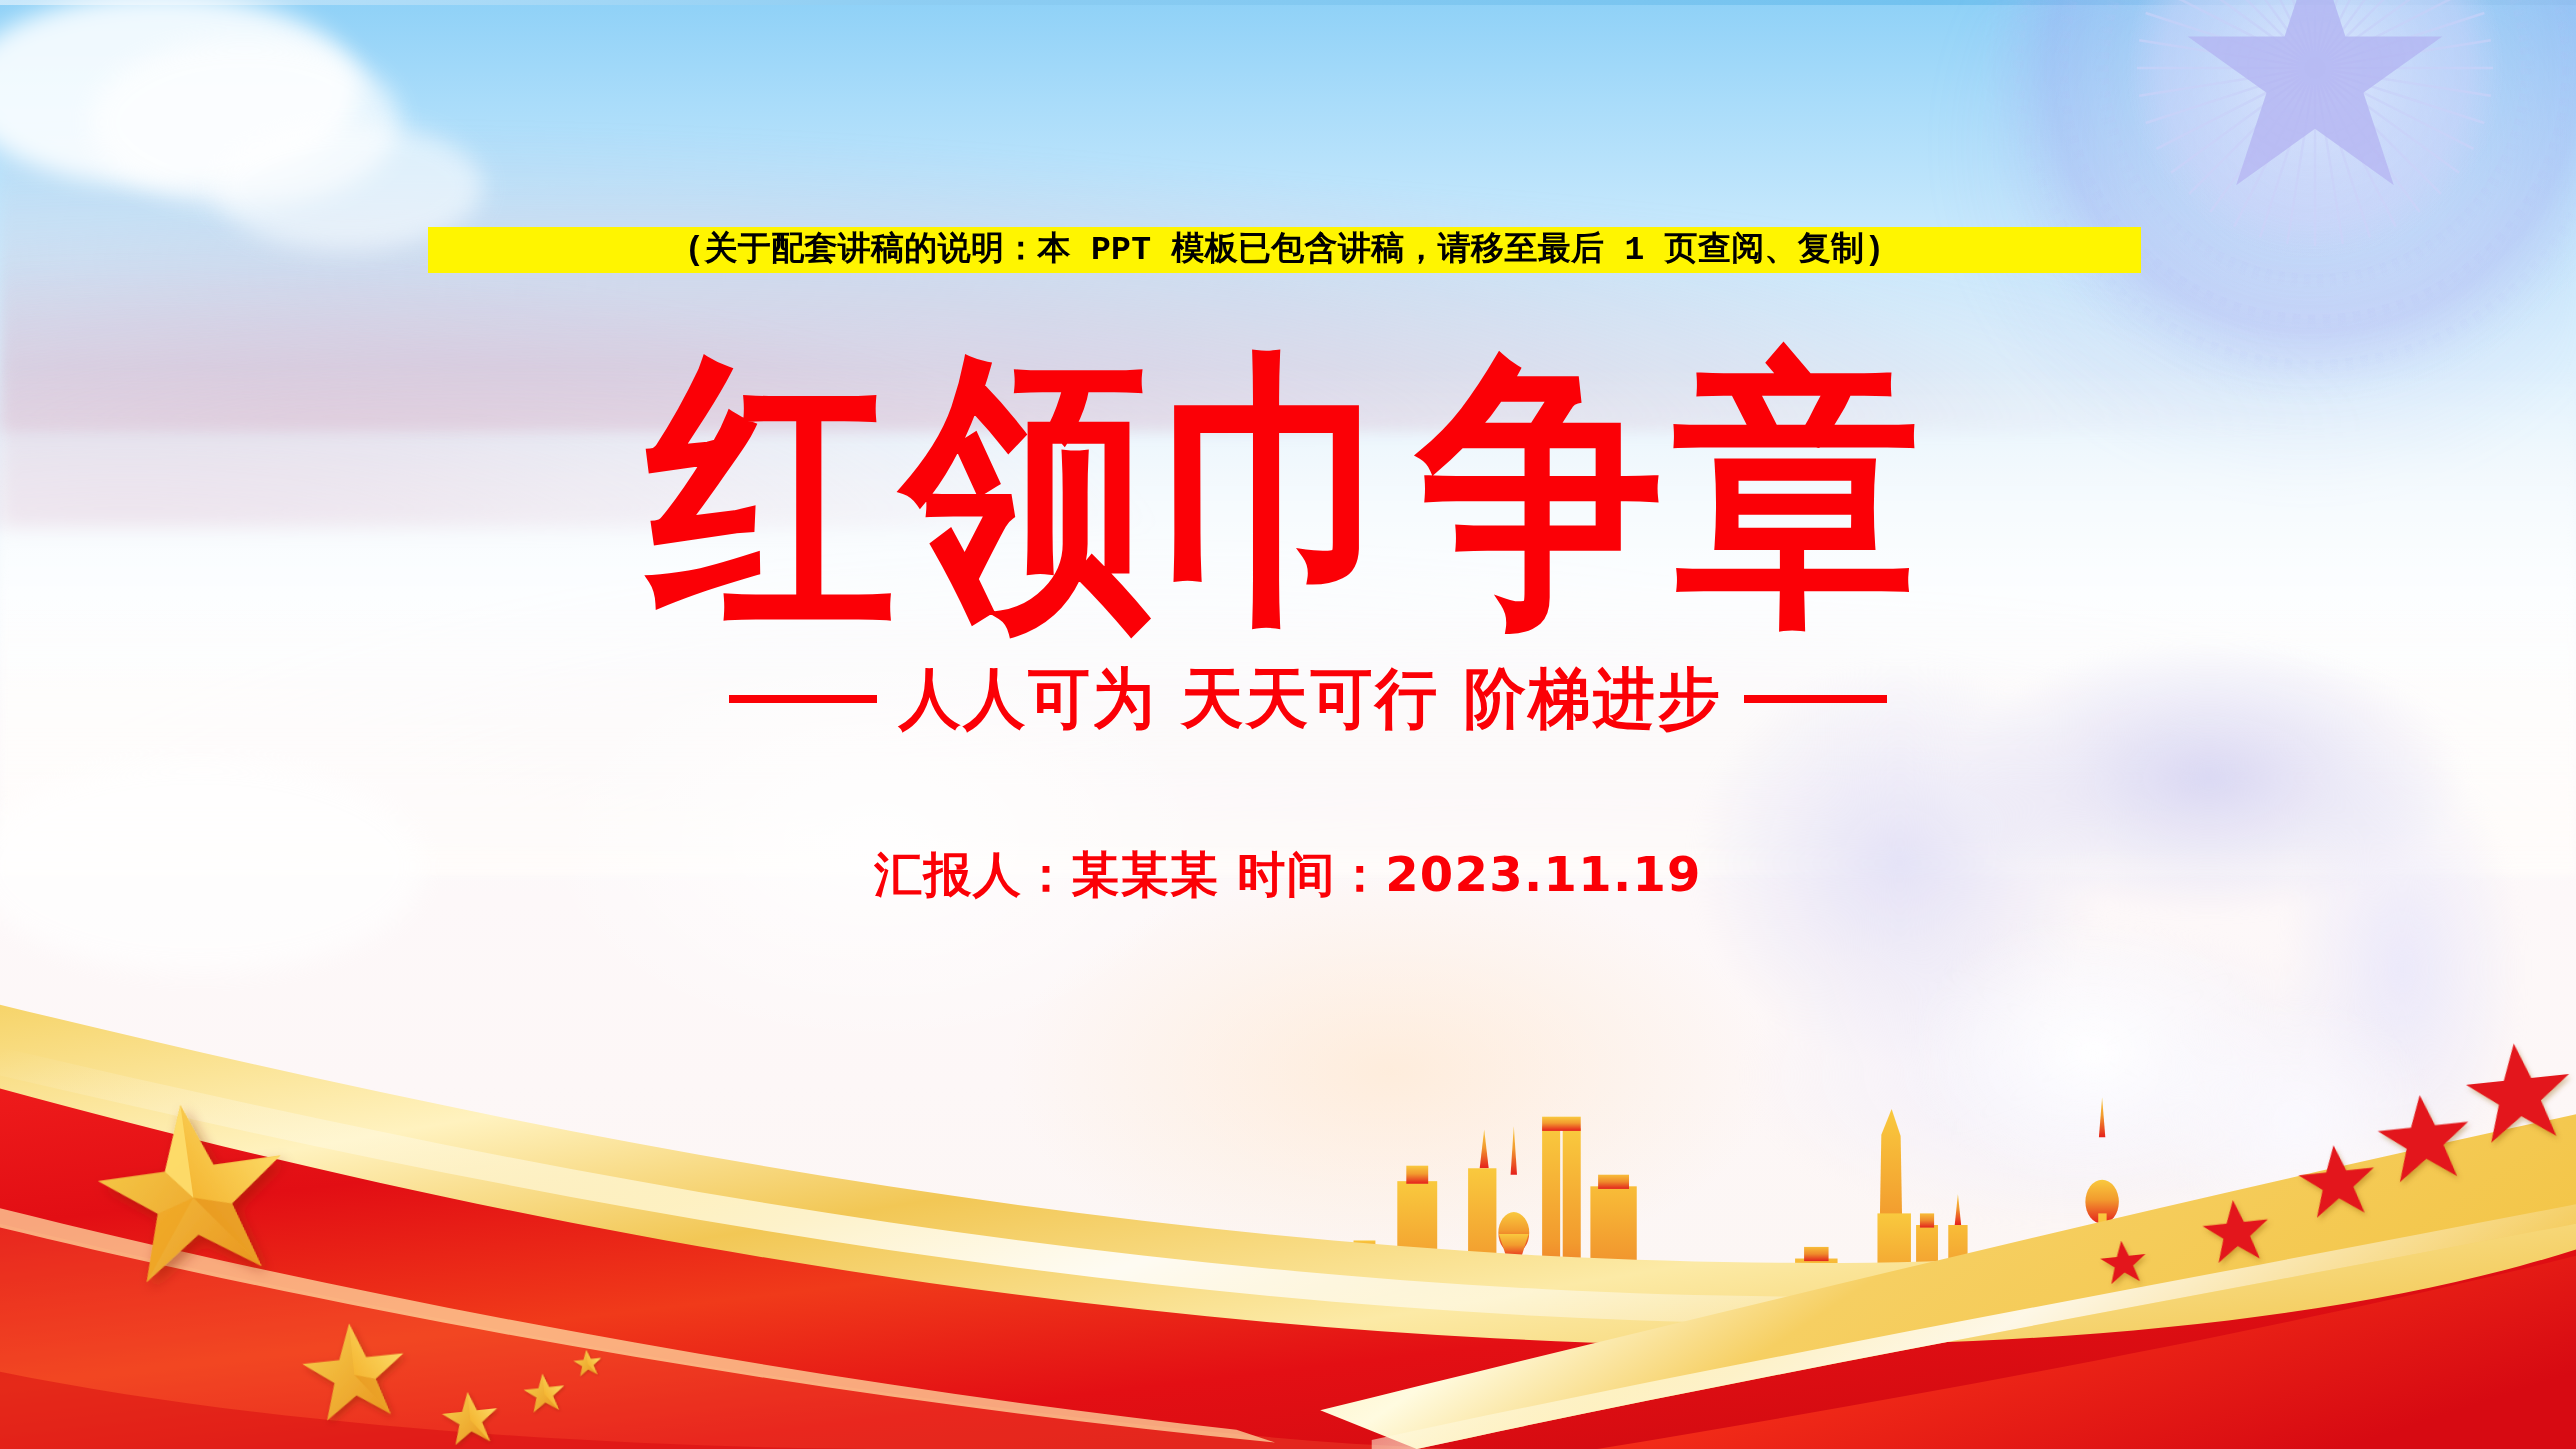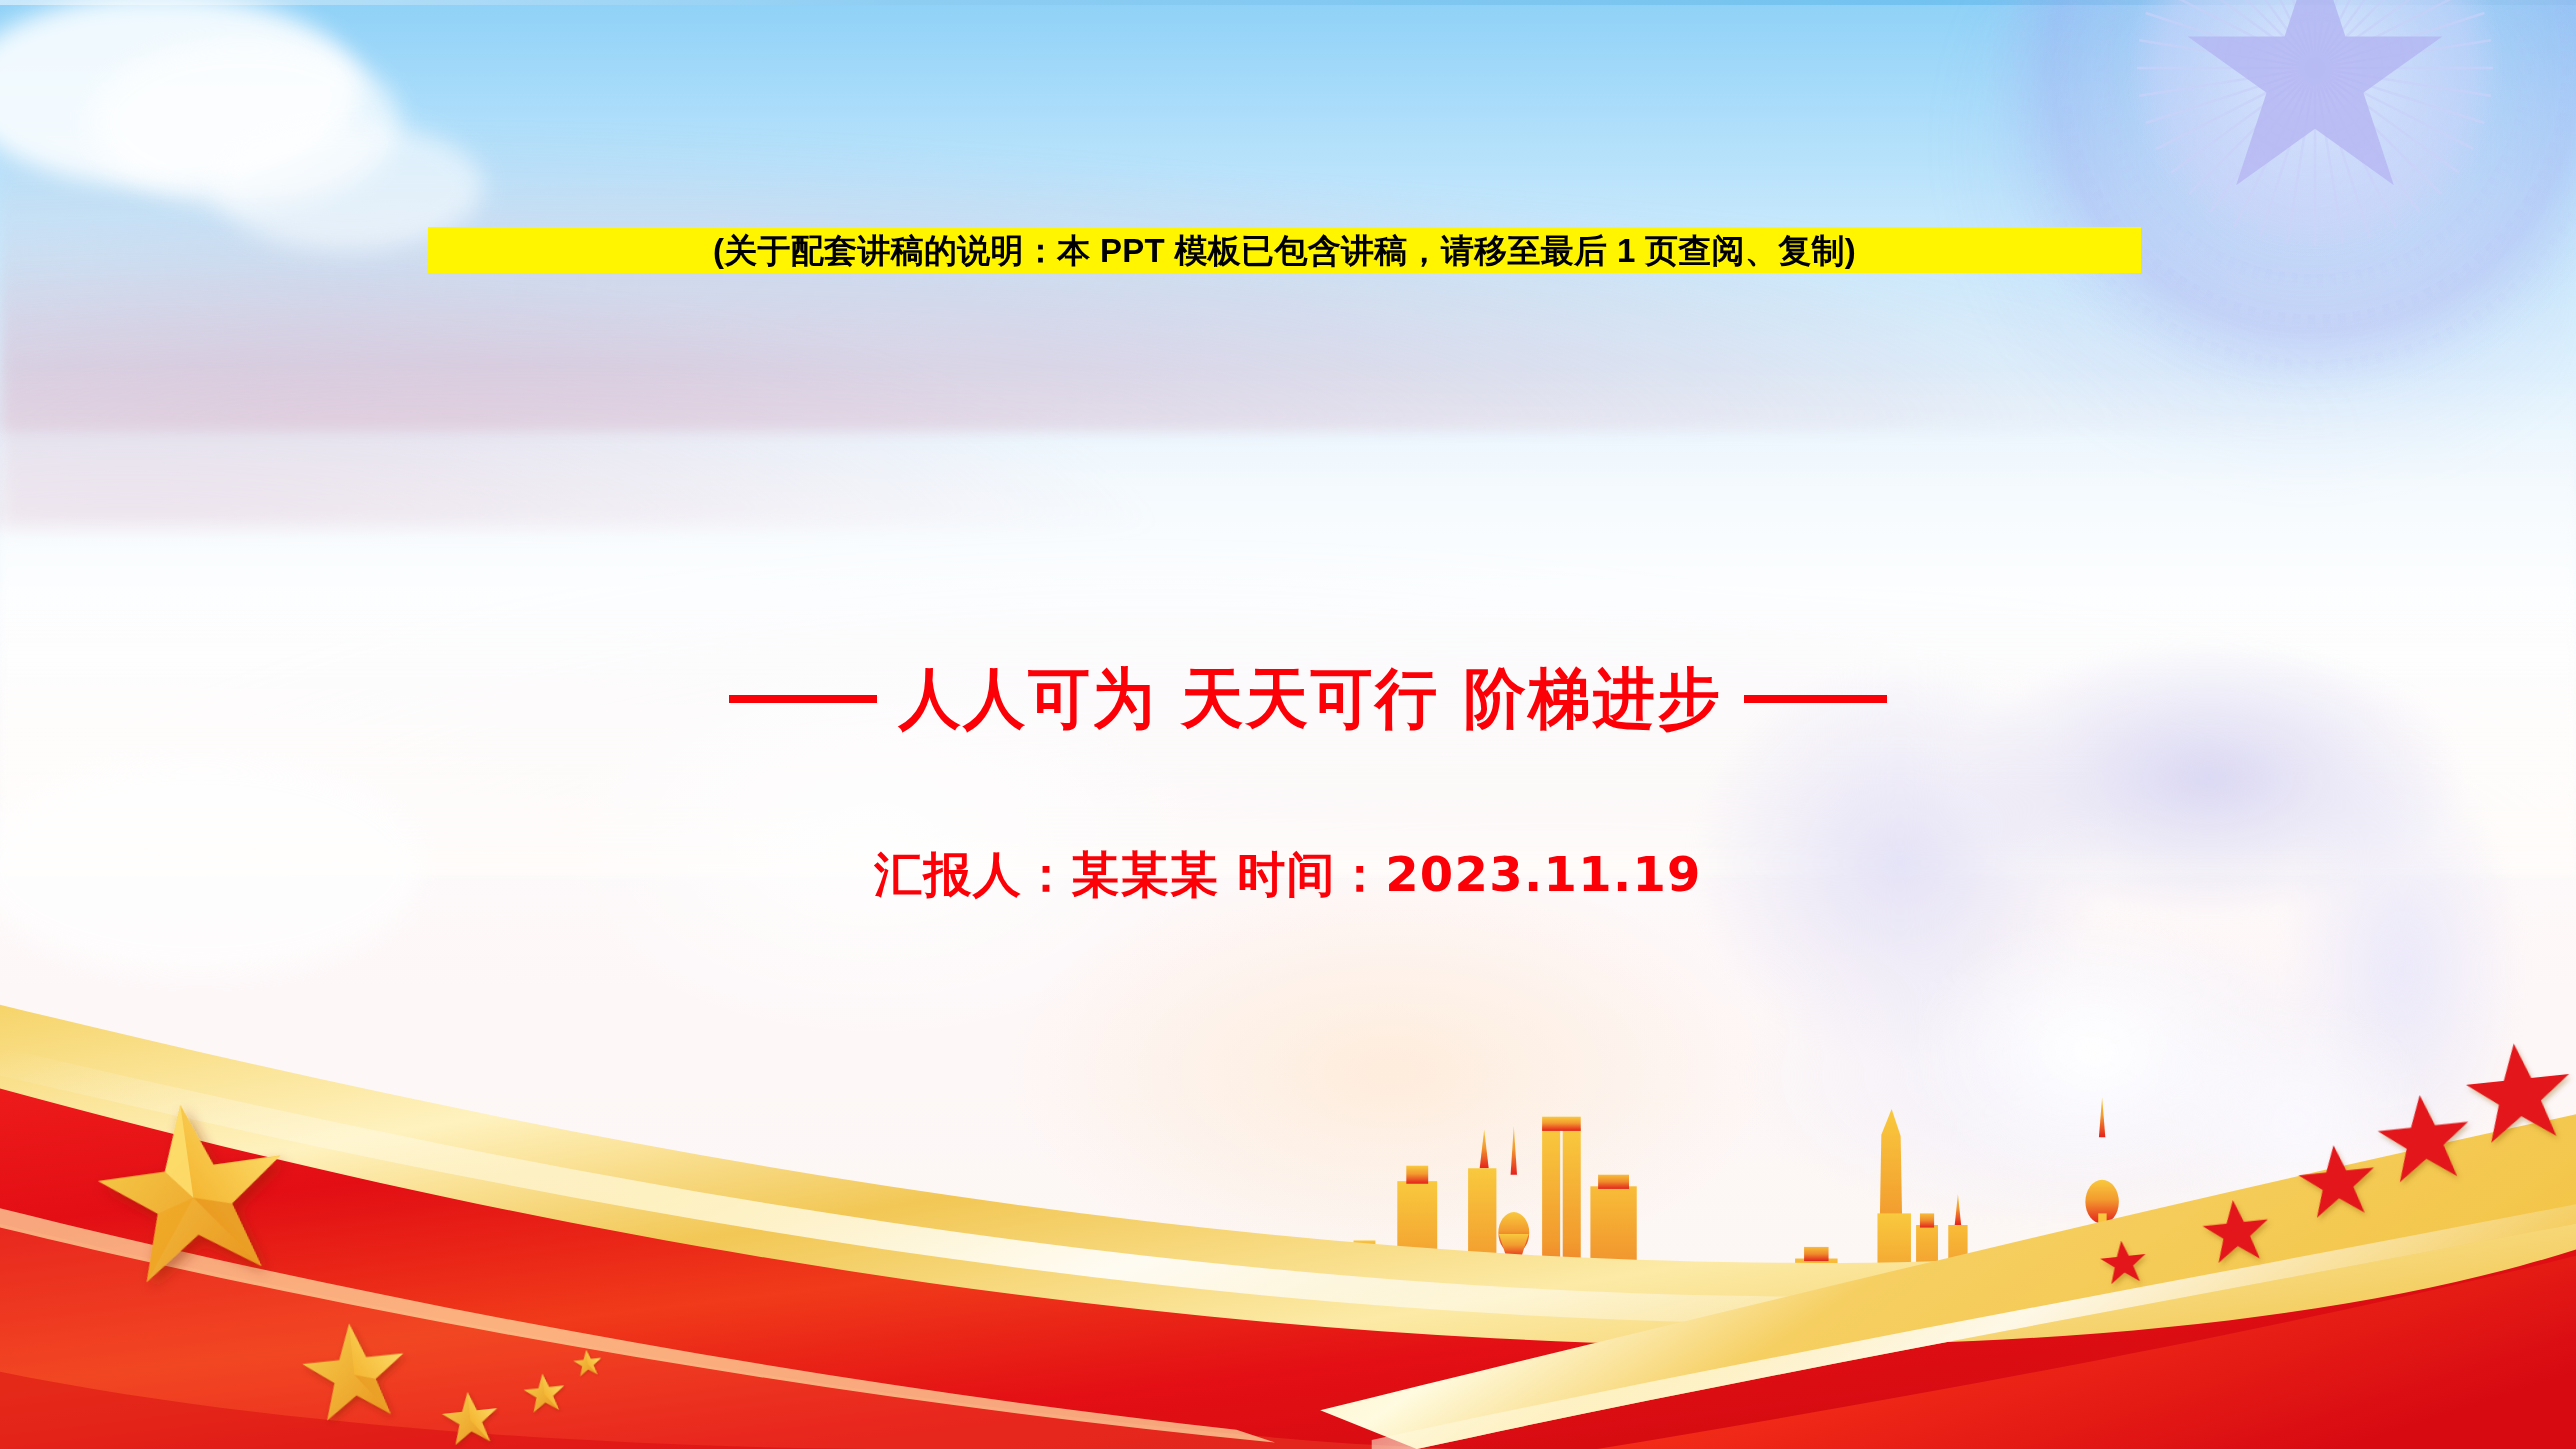--- a/index.html
+++ b/index.html
@@ -122,21 +122,21 @@
     background:#FFF500;
     z-index:40;
   }
   .note span{
     font-size:33px;
     font-weight:bold;
     color:#000;
     letter-spacing:0.3px;
     line-height:1;
     white-space:nowrap;
-    font-family:Liberation Sans, sans-serif;
+    font-family:Liberation Mono, monospace;
   }
 
   
   .title{
     position:absolute;
     left:0; right:0; top:348px;
     text-align:center;
     z-index:35;
   }
   .title span{
@@ -297,20 +297,23 @@
       </g>
 
       <polygon points="300,190 327,272 413,272 343,322 370,404 300,354 230,404 257,322 187,272 273,272" fill="#b9b4f2" opacity=".85"></polygon>
     </svg>
   </div>
 
   <div class="note">
     <span>(关于配套讲稿的说明：本 PPT 模板已包含讲稿，请移至最后 1 页查阅、复制)</span>
   </div>
 
+  <div class="title">
+    <span>红领巾争章</span>
+  </div>
 
   <div class="subtitle">
     <i class="sub-dash left"></i>
     <span class="sub-text">人人可为 天天可行 阶梯进步</span>
     <i class="sub-dash right"></i>
   </div>
 
   <div class="meta">
     <span>汇报人：某某某    时间：2023.11.19</span>
   </div>

